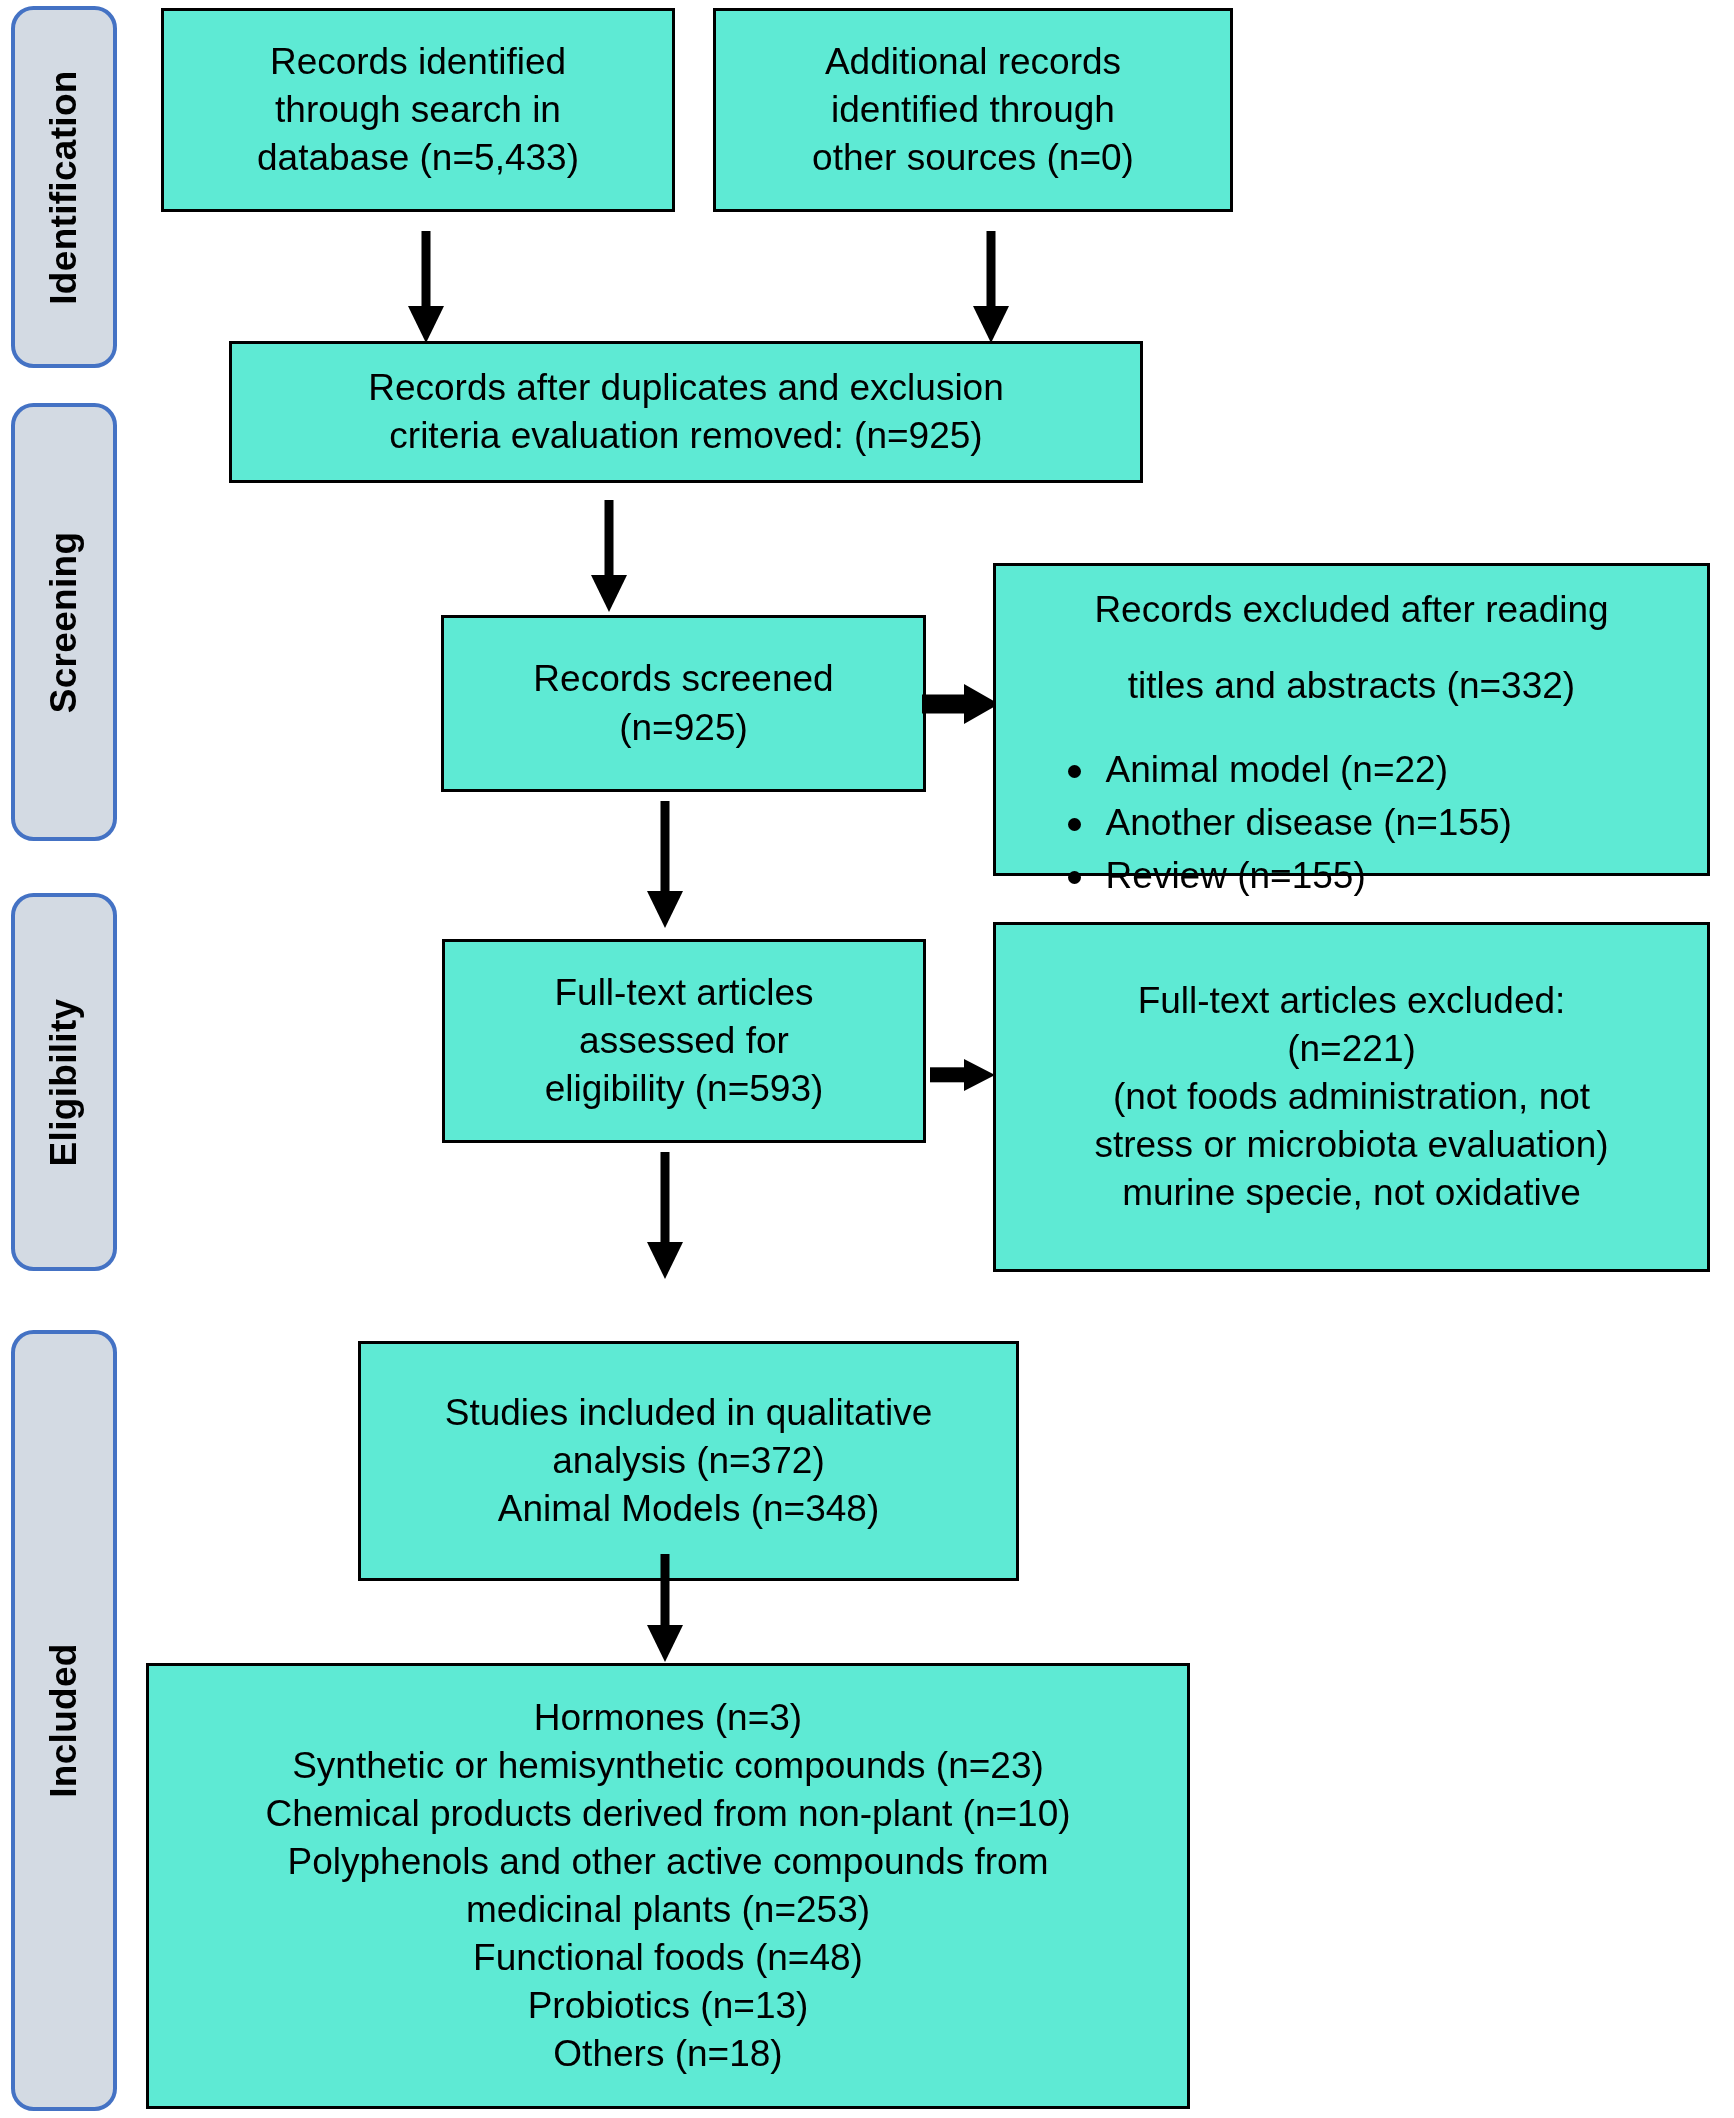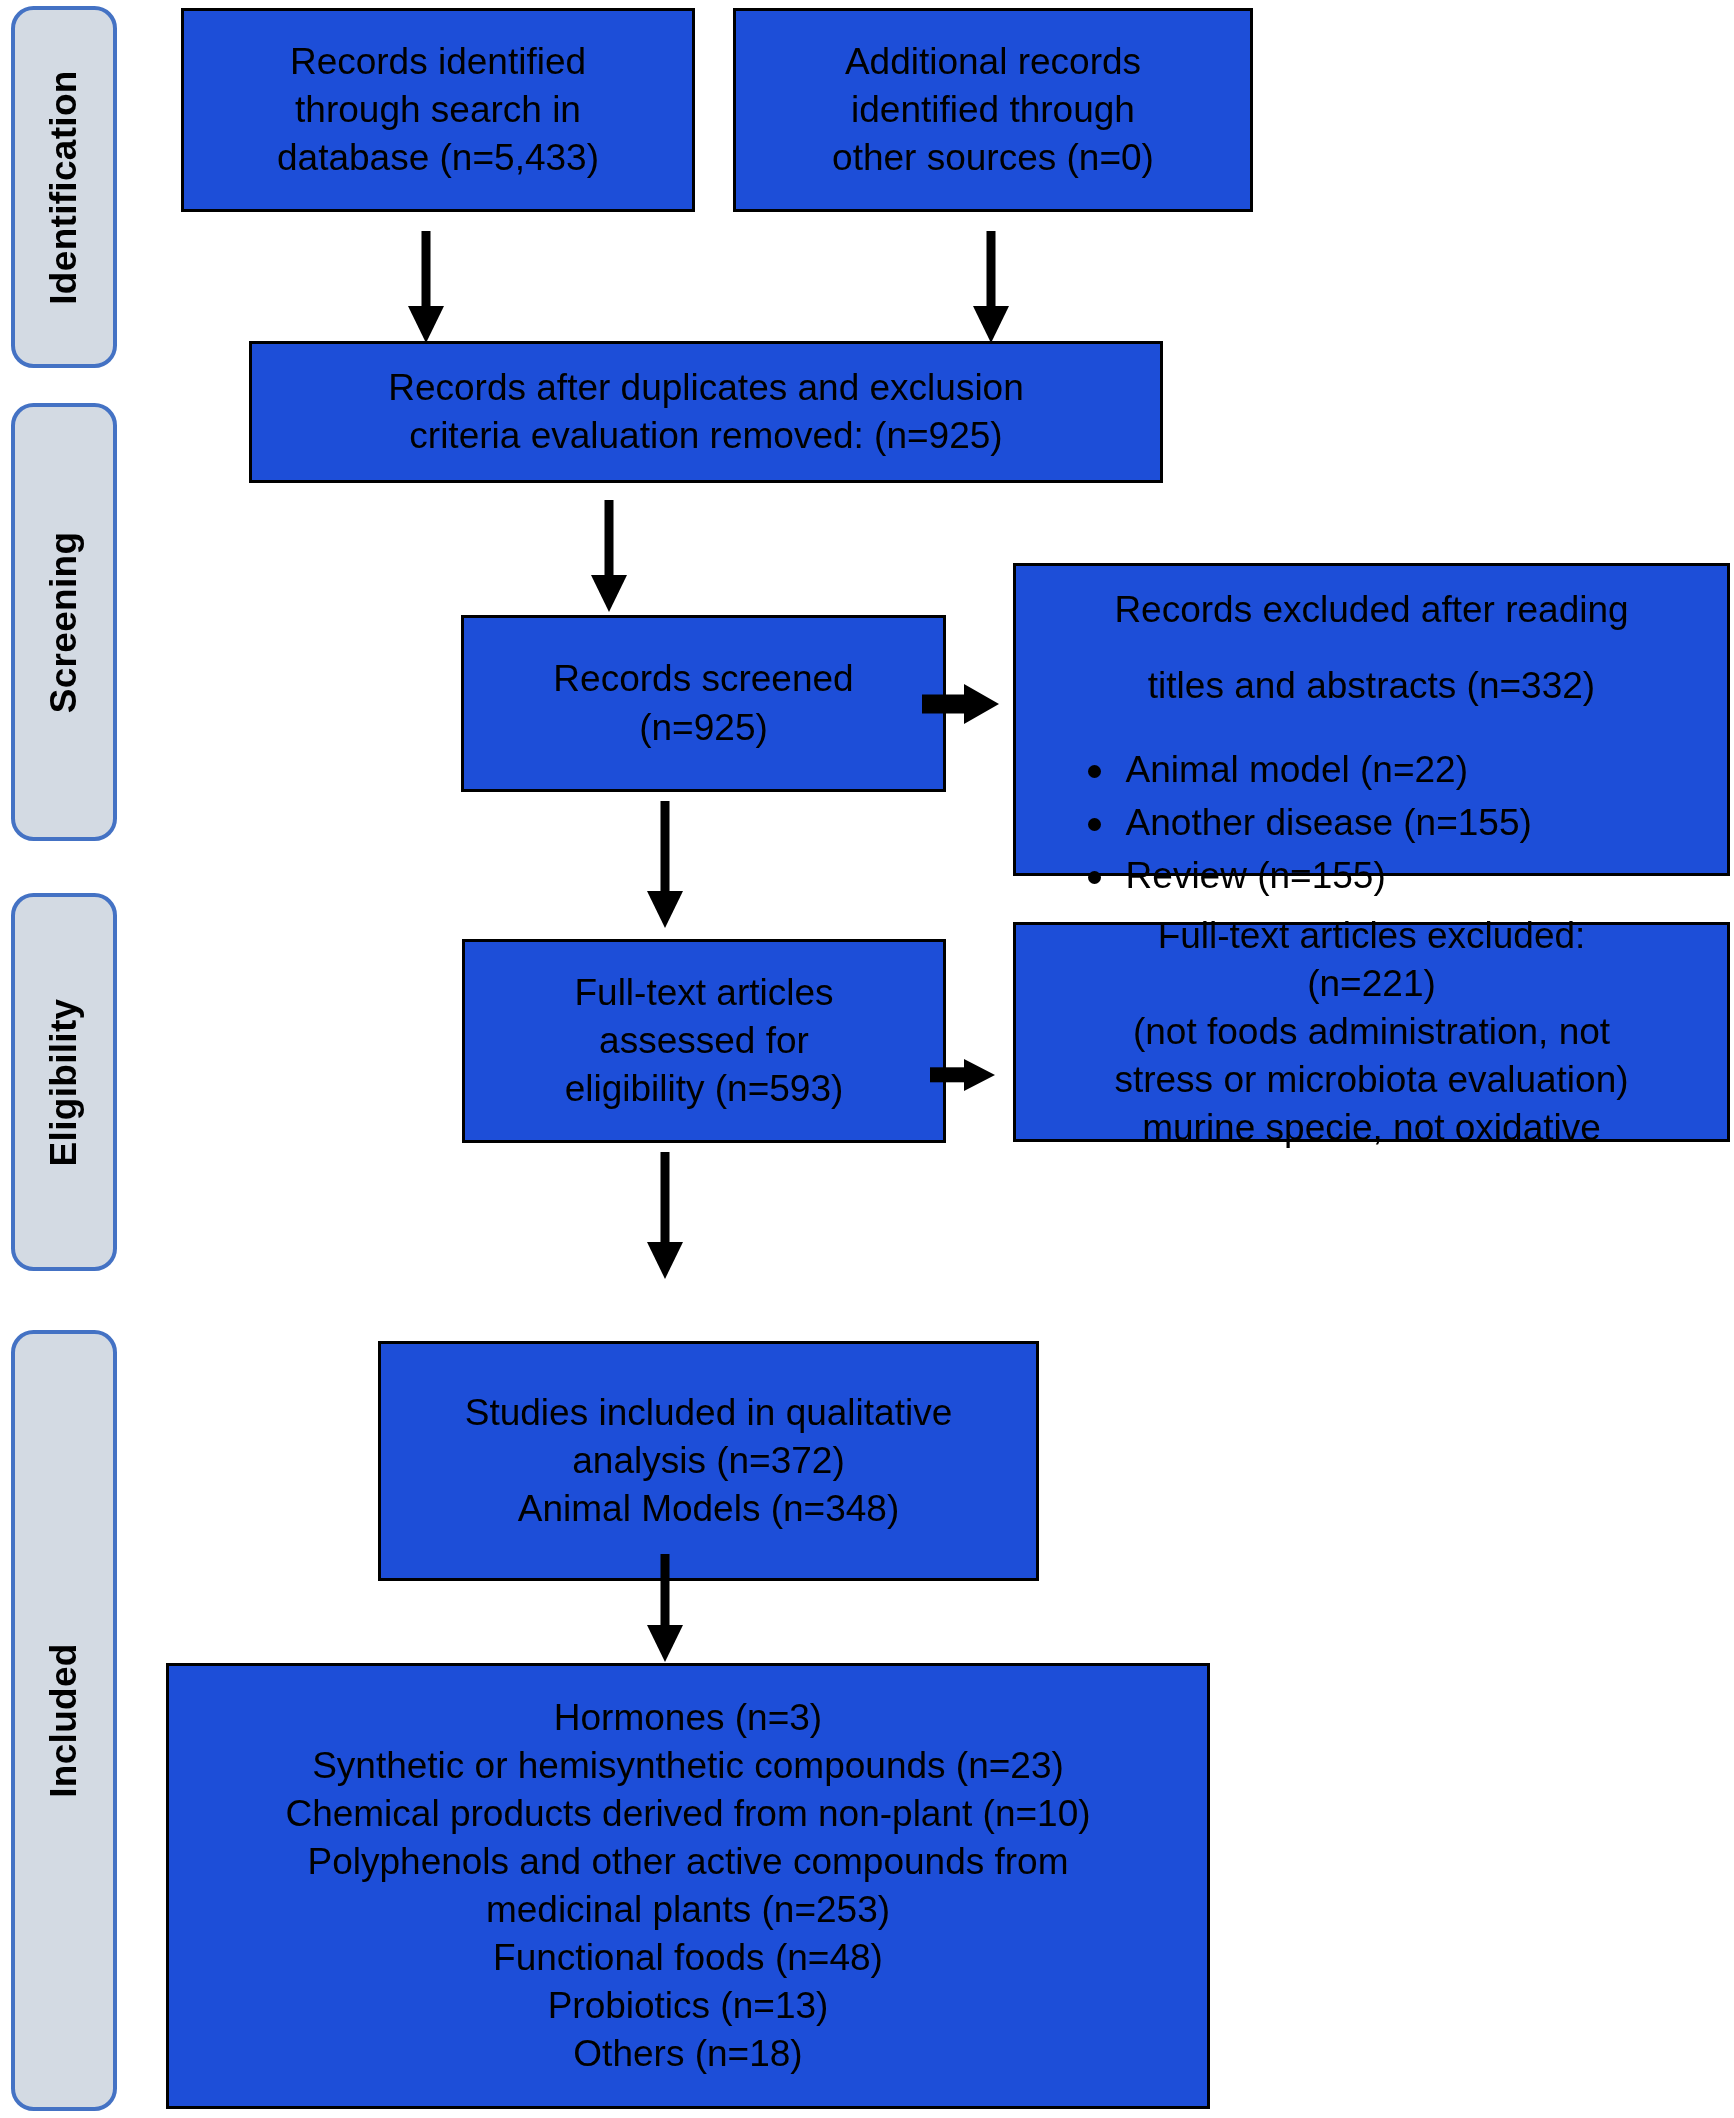--- a/index.html
+++ b/index.html
@@ -36,32 +36,31 @@
     font-weight: 700;
     color: #000000;
     letter-spacing: 0.3px;
     line-height: 1;
   }
 
   
   .node {
     position: absolute;
     box-sizing: border-box;
-    background: #1d4ed8;
+    background: #5eead4;
     border: 3.5px solid #000000;
     display: flex;
     flex-direction: column;
     align-items: center;
     justify-content: center;
     text-align: center;
     color: #000000;
     font-size: 37px;
     line-height: 1.30;
     padding: 6px 10.6px;
-    margin-left: 20px;
   }
   .node .line { display: block; width: 100%; }
 
   
   .node.bulleted {
     justify-content: flex-start;
     padding-top: 20px;
     gap: 28px;
   }
   .bullet-list {
@@ -221,21 +220,21 @@
     <span class="line">Full-text articles</span>
     <span class="line">assessed for</span>
     <span class="line">eligibility (n=593)</span>
   </div>
 
   <div class="arrow-right thin" style="left:930px; top:1058px; width:65px; height:34px;">
     <div class="shaft" style="width:37px; height:15.4px;"></div>
     <div class="head"></div>
   </div>
 
-  <div class="node" style="left:993px; top:922px; width:717px; height:220px;">
+  <div class="node" style="left:993px; top:922px; width:717px; height:350px;">
     <span class="line">Full-text articles excluded:</span>
     <span class="line">(n=221)</span>
     <span class="line">(not foods administration, not</span>
     <span class="line">stress or microbiota evaluation)</span>
     <span class="line">murine specie, not oxidative</span>
   </div>
 
   <div class="arrow-down" style="left:647px; top:1152px; width:35px; height:127px;">
     <div class="shaft" style="height:93px;"></div>
     <div class="head"></div>

